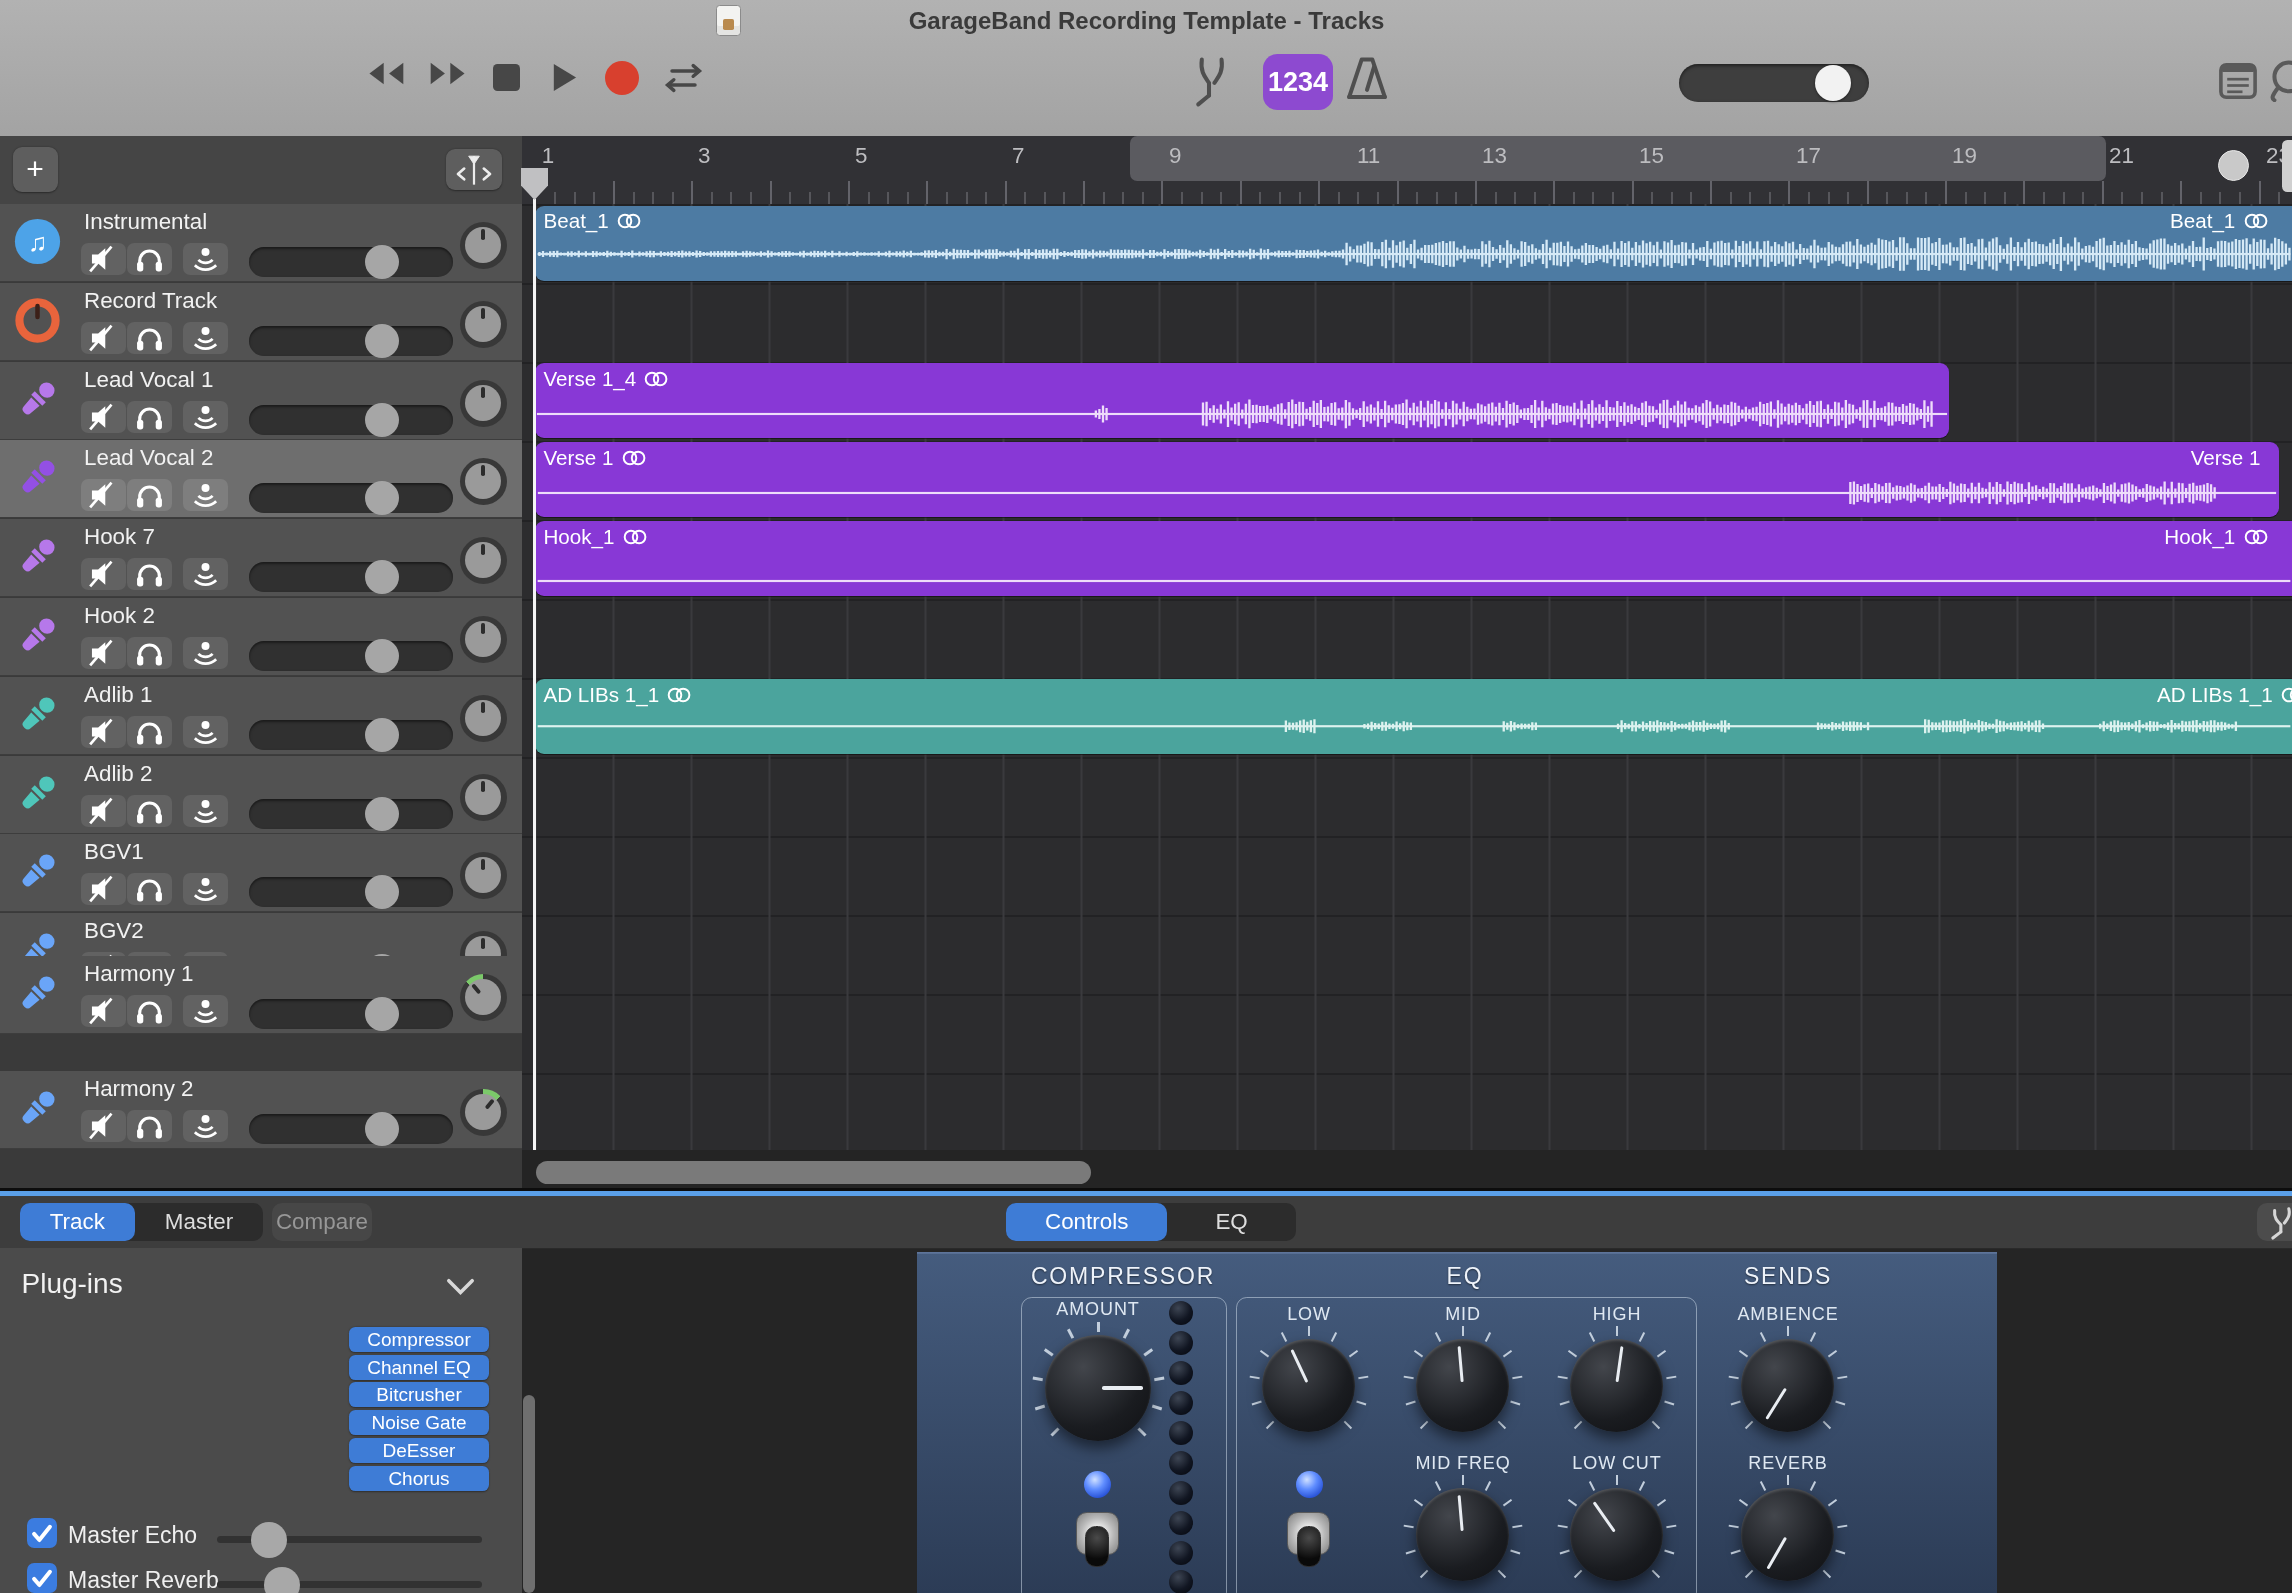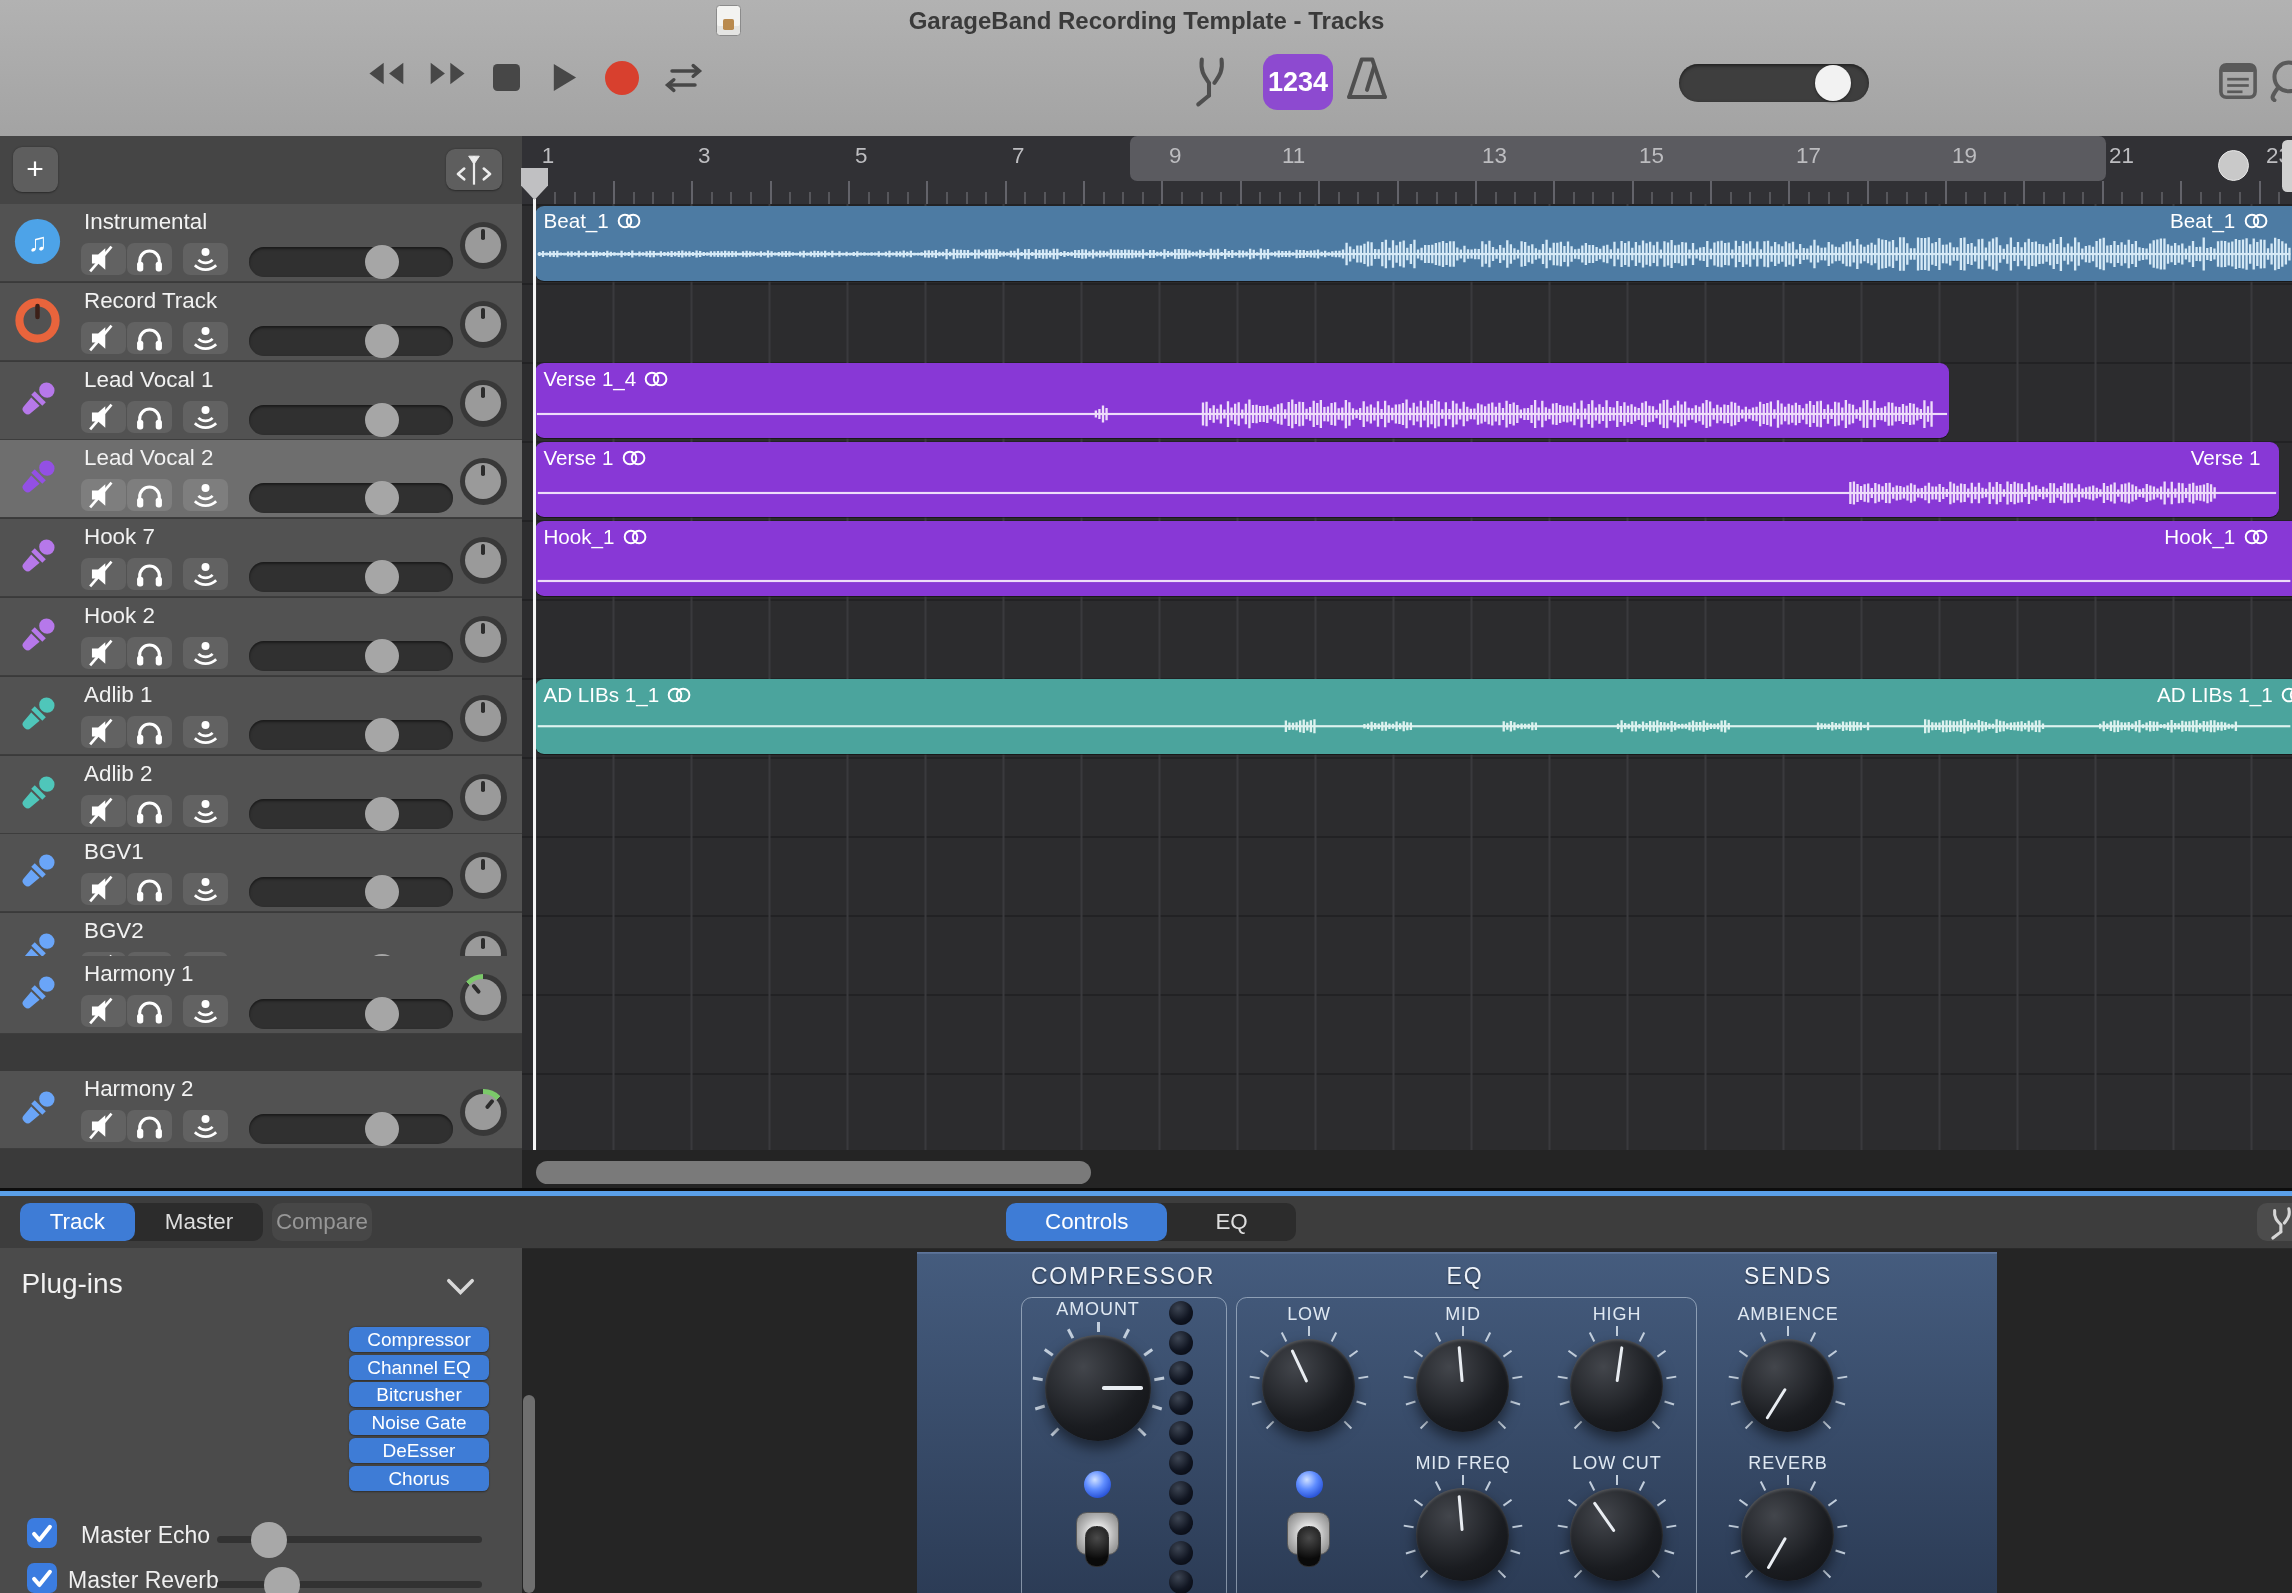--- a/index.html
+++ b/index.html
@@ -590,21 +590,21 @@
   </div>
     </div>
 
   <div id="ruler">
       <div id="cycle-band" style="left:608px;width:976px"></div>
       <span class="rnum" style="left:19.7px">1</span>
       <span class="rnum" style="left:176px">3</span>
       <span class="rnum" style="left:333px">5</span>
       <span class="rnum" style="left:490px">7</span>
       <span class="rnum" style="left:647px">9</span>
-      <span class="rnum" style="left:760px">11</span>
+      <span class="rnum" style="left:835px">11</span>
       <span class="rnum" style="left:960px">13</span>
       <span class="rnum" style="left:1117px">15</span>
       <span class="rnum" style="left:1274px">17</span>
       <span class="rnum" style="left:1430px">19</span>
       <span class="rnum" style="left:1587px">21</span>
       <span class="rnum" style="left:1744px">23</span>
       <div class="rtick" style="left:12.5px;top:45px;height:23px;background:#63636a;"></div>
       <div class="rtick" style="left:32px;top:56px;height:12.5px;"></div>
       <div class="rtick" style="left:52px;top:56px;height:12.5px;"></div>
       <div class="rtick" style="left:71px;top:56px;height:12.5px;"></div>
@@ -829,21 +829,21 @@
         <div class="pbtn" style="top:134px">Bitcrusher</div>
         <div class="pbtn" style="top:162px">Noise Gate</div>
         <div class="pbtn" style="top:190px">DeEsser</div>
         <div class="pbtn" style="top:218px">Chorus</div>
       </div>
 
     <div class="chk" style="left:27px;top:270px">
       <svg width="30" height="30" viewBox="0 0 34 34">
         <polyline points="8,18 14,25 26,10" fill="none" stroke="#fff" stroke-width="4.5" stroke-linecap="round" stroke-linejoin="round"></polyline>
         </svg></div>
-    <span class="chkrow-label abs" style="left:81px;top:274px">Master Echo</span>
+    <span class="chkrow-label abs" style="left:68px;top:274px">Master Echo</span>
     <div class="hslider" style="left:217px;top:288px">
       <div class="hthumb" style="left:34px"></div>
       </div>
 
     <div class="chk" style="left:27px;top:315px">
       <svg width="30" height="30" viewBox="0 0 34 34">
         <polyline points="8,18 14,25 26,10" fill="none" stroke="#fff" stroke-width="4.5" stroke-linecap="round" stroke-linejoin="round"></polyline>
         </svg></div>
     <span class="chkrow-label abs" style="left:68px;top:319px">Master Reverb</span>
     <div class="hslider" style="left:217px;top:333px">

